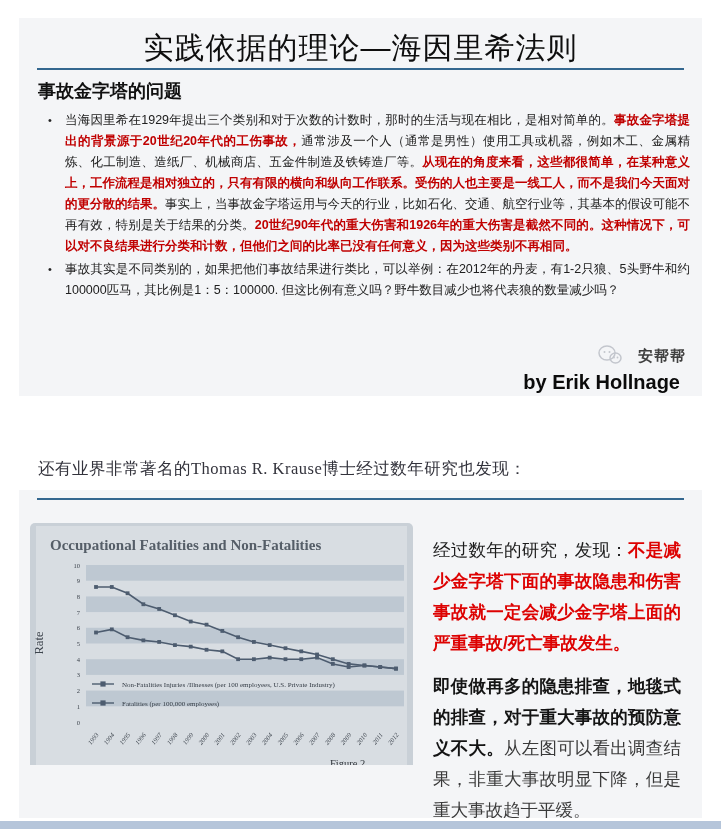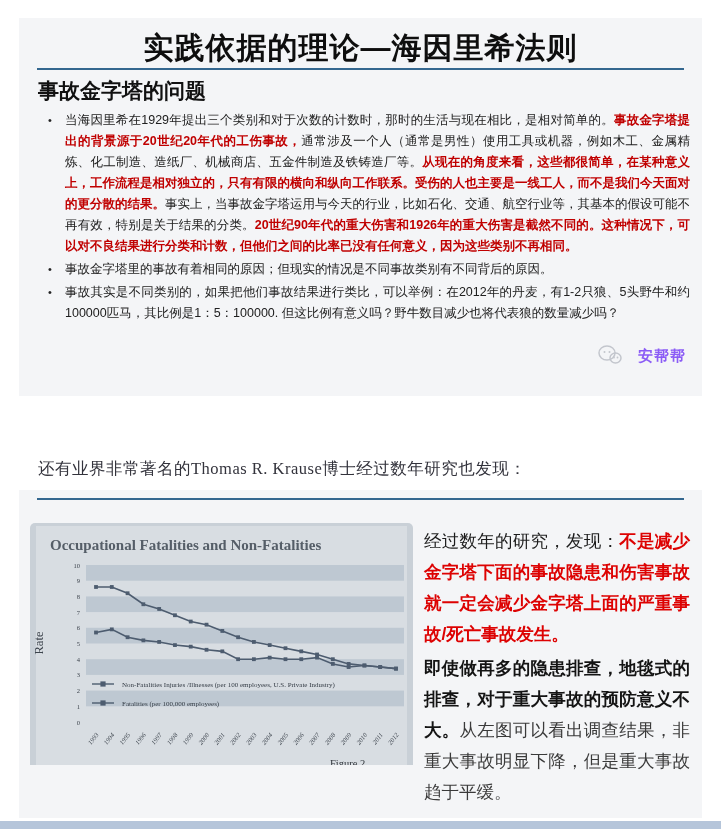--- a/index.html
+++ b/index.html
@@ -1,73 +1,73 @@
 <!DOCTYPE html>
 <html><head>
 <meta charset="utf-8">
 <style>
   html,body{margin:0;padding:0;}
   body{width:721px;height:829px;background:#ffffff;position:relative;overflow:hidden;
        font-family:"Liberation Sans",sans-serif;}
   .slide{position:absolute;left:19px;width:683px;background:#f4f5f7;}
   #slide1{top:18px;height:378px;}
   #slide2{top:490px;height:328px;overflow:hidden;}
-  .slide-title{margin:0;text-align:center;font-weight:700;color:#0e0e0e;letter-spacing:1px;}
+  .slide-title{margin:0;text-align:center;font-weight:400;color:#0e0e0e;letter-spacing:1px;}
   #slide1 .slide-title{padding-top:12px;font-size:30px;line-height:36px;}
   #slide2 .slide-title{padding-top:15px;font-size:29px;line-height:40px;}
   .rule{height:2px;background:#34678f;margin:2px 18px 0 18px;}
   #slide2 .rule{margin-top:8px;}
-  .section-heading{margin:9px 0 0 19px;font-size:21px;line-height:24px;font-weight:bold;color:#111;}
+  .section-heading{margin:9px 0 0 19px;font-size:18px;line-height:24px;font-weight:bold;color:#111;}
   ul.bullets{margin:7px 12px 12px 26px;padding:0;list-style:none;}
   ul.bullets li{position:relative;padding-left:20px;font-size:12.5px;line-height:21px;
                 color:#202020;text-align:justify;}
   ul.bullets li + li{margin-top:2px;}
   ul.bullets li::before{content:"\2022";position:absolute;left:3px;top:0;font-size:11px;color:#222;}
   .red{color:#c00000;font-weight:bold;}
   .small-bullet{font-size:11.5px !important;line-height:19px !important;margin-top:13px !important;color:#2a2a2a;}
   .bold-black{font-weight:bold;color:#141414;}
   .watermark{position:absolute;right:16px;bottom:28px;display:flex;align-items:center;gap:16px;
-             color:#8b5cf6;font-size:15px;font-weight:bold;letter-spacing:1px;}
+             color:#404040;font-size:15px;font-weight:bold;letter-spacing:1px;}
   .credit{position:absolute;right:22px;bottom:2px;font-size:20px;font-weight:bold;color:#0b0b0b;}
   .between-text{position:absolute;left:38px;top:441px;font-family:"Liberation Serif",serif;
                 font-size:16.5px;color:#33333c;letter-spacing:.5px;}
   .s2body{display:flex;margin:23px 9px 0 11px;gap:8px;}
   .chart-photo{width:383px;height:242px;overflow:hidden;flex:none;}
   #chart-svg text{font-family:"Liberation Serif",serif;}
   .right-col{flex:1;font-size:17.5px;line-height:31px;text-align:justify;color:#1c1c1c;padding-top:0;}
-  .right-col p{margin:3px;}
+  .right-col p{margin:12px;}
   .red2{color:#dd0202;font-weight:bold;}
   .p2-rest{color:#3a3a3a;}
   .bottom-strip{position:absolute;left:0;top:821px;width:721px;height:8px;background:#b5c5da;}
 </style>
 </head>
 <body>
 
 <section class="slide" id="slide1">
   <h1 class="slide-title">实践依据的理论—海因里希法则</h1>
   <div class="rule"></div>
   <h2 class="section-heading">事故金字塔的问题</h2>
   <ul class="bullets">
     <li><span>当海因里希在1929年提出三个类别和对于次数的计数时，那时的生活与现在相比，是相对简单的。</span><span class="red">事故金字塔提出的背景源于20世纪20年代的工伤事故，</span><span>通常涉及一个人（通常是男性）使用工具或机器，例如木工、金属精炼、化工制造、造纸厂、机械商店、五金件制造及铁铸造厂等。</span><span class="red">从现在的角度来看，这些都很简单，在某种意义上，工作流程是相对独立的，只有有限的横向和纵向工作联系。受伤的人也主要是一线工人，而不是我们今天面对的更分散的结果。</span><span>事实上，当事故金字塔运用与今天的行业，比如石化、交通、航空行业等，其基本的假设可能不再有效，特别是关于结果的分类。</span><span class="red">20世纪90年代的重大伤害和1926年的重大伤害是截然不同的。这种情况下，可以对不良结果进行分类和计数，但他们之间的比率已没有任何意义，因为这些类别不再相同。</span></li>
-    <li><span>事故金字塔里的事故有着相同的原因；但现实的情况是不同事故类别有不同背后的原因。</span></li>
     <li><span>事故其实是不同类别的，如果把他们事故结果进行类比，可以举例：在2012年的丹麦，有1-2只狼、5头野牛和约100000匹马，其比例是1：5：100000. 但这比例有意义吗？野牛数目减少也将代表狼的数量减少吗？</span></li>
   </ul>
   <div class="watermark">
     <span>
       <svg width="24" height="20" viewBox="0 0 24 20">
         <ellipse cx="9" cy="8" rx="8" ry="7" fill="none" stroke="#c3c6cd" stroke-width="1.5"></ellipse>
         <ellipse cx="17.5" cy="13" rx="5.5" ry="5" fill="none" stroke="#c3c6cd" stroke-width="1.5"></ellipse>
         <circle cx="6.5" cy="7" r="1" fill="#c3c6cd"></circle>
           <circle cx="11.5" cy="7" r="1" fill="#c3c6cd"></circle>
         <circle cx="16" cy="12.5" r="0.9" fill="#c3c6cd"></circle>
           <circle cx="19.5" cy="12.5" r="0.9" fill="#c3c6cd"></circle>
       </svg>
     </span>
     <span>安帮帮</span>
   </div>
+  <div class="credit">by Erik Hollnage</div>
 </section>
 
 <p class="between-text">还有业界非常著名的Thomas R. Krause博士经过数年研究也发现：</p>
 
 <section class="slide" id="slide2">
   <div class="rule"></div>
   <div class="s2body">
     <figure class="chart-photo" style="margin:0">
       <svg id="chart-svg" width="383" height="260" viewBox="0 0 383 260">
         <rect x="0" y="0" width="383" height="260" rx="5" fill="#c9d0d7"></rect>

